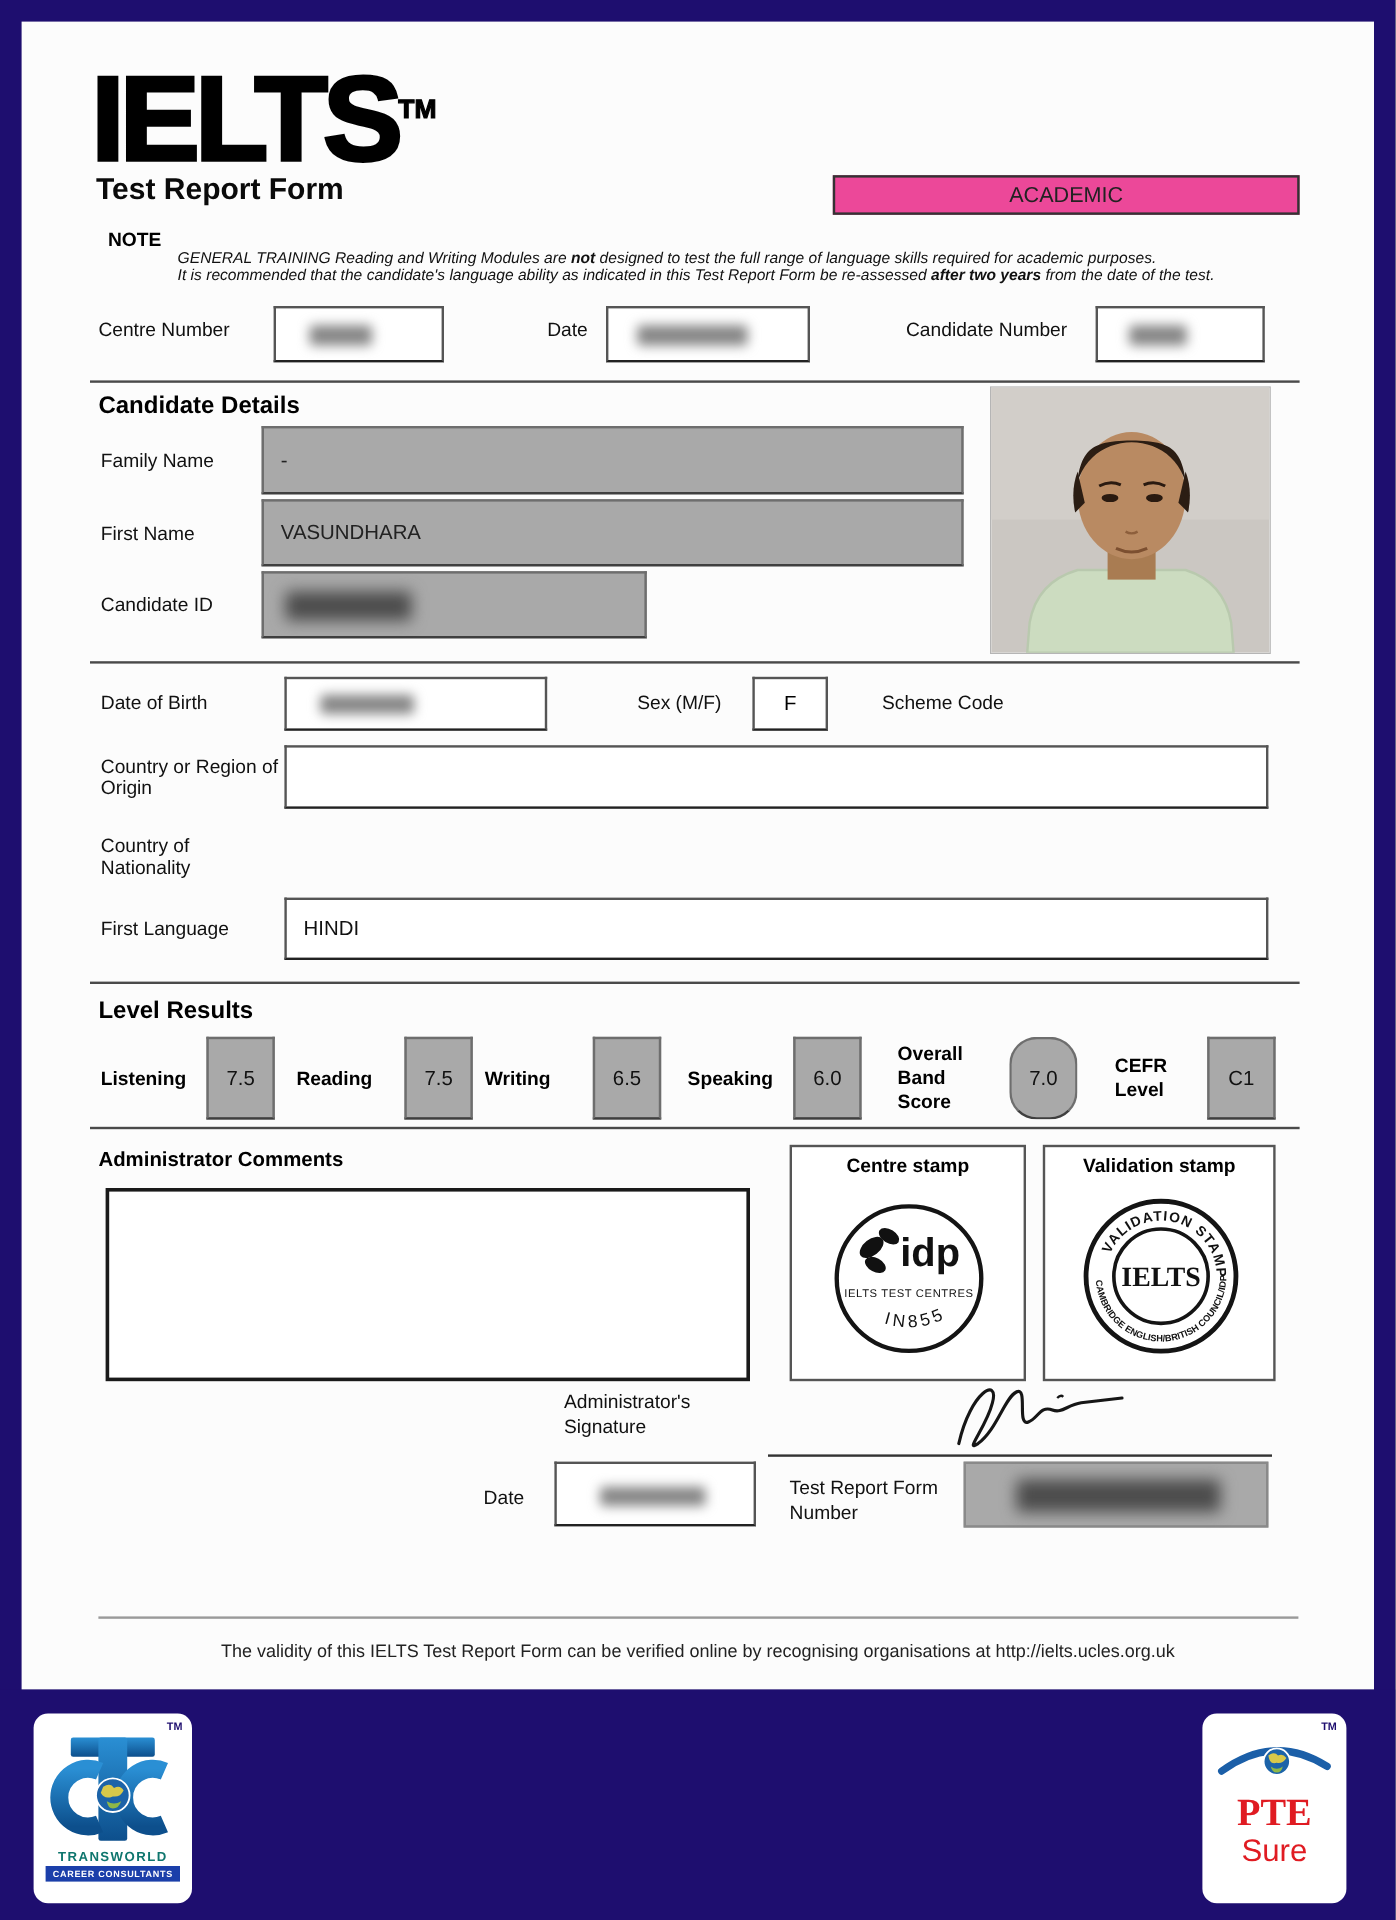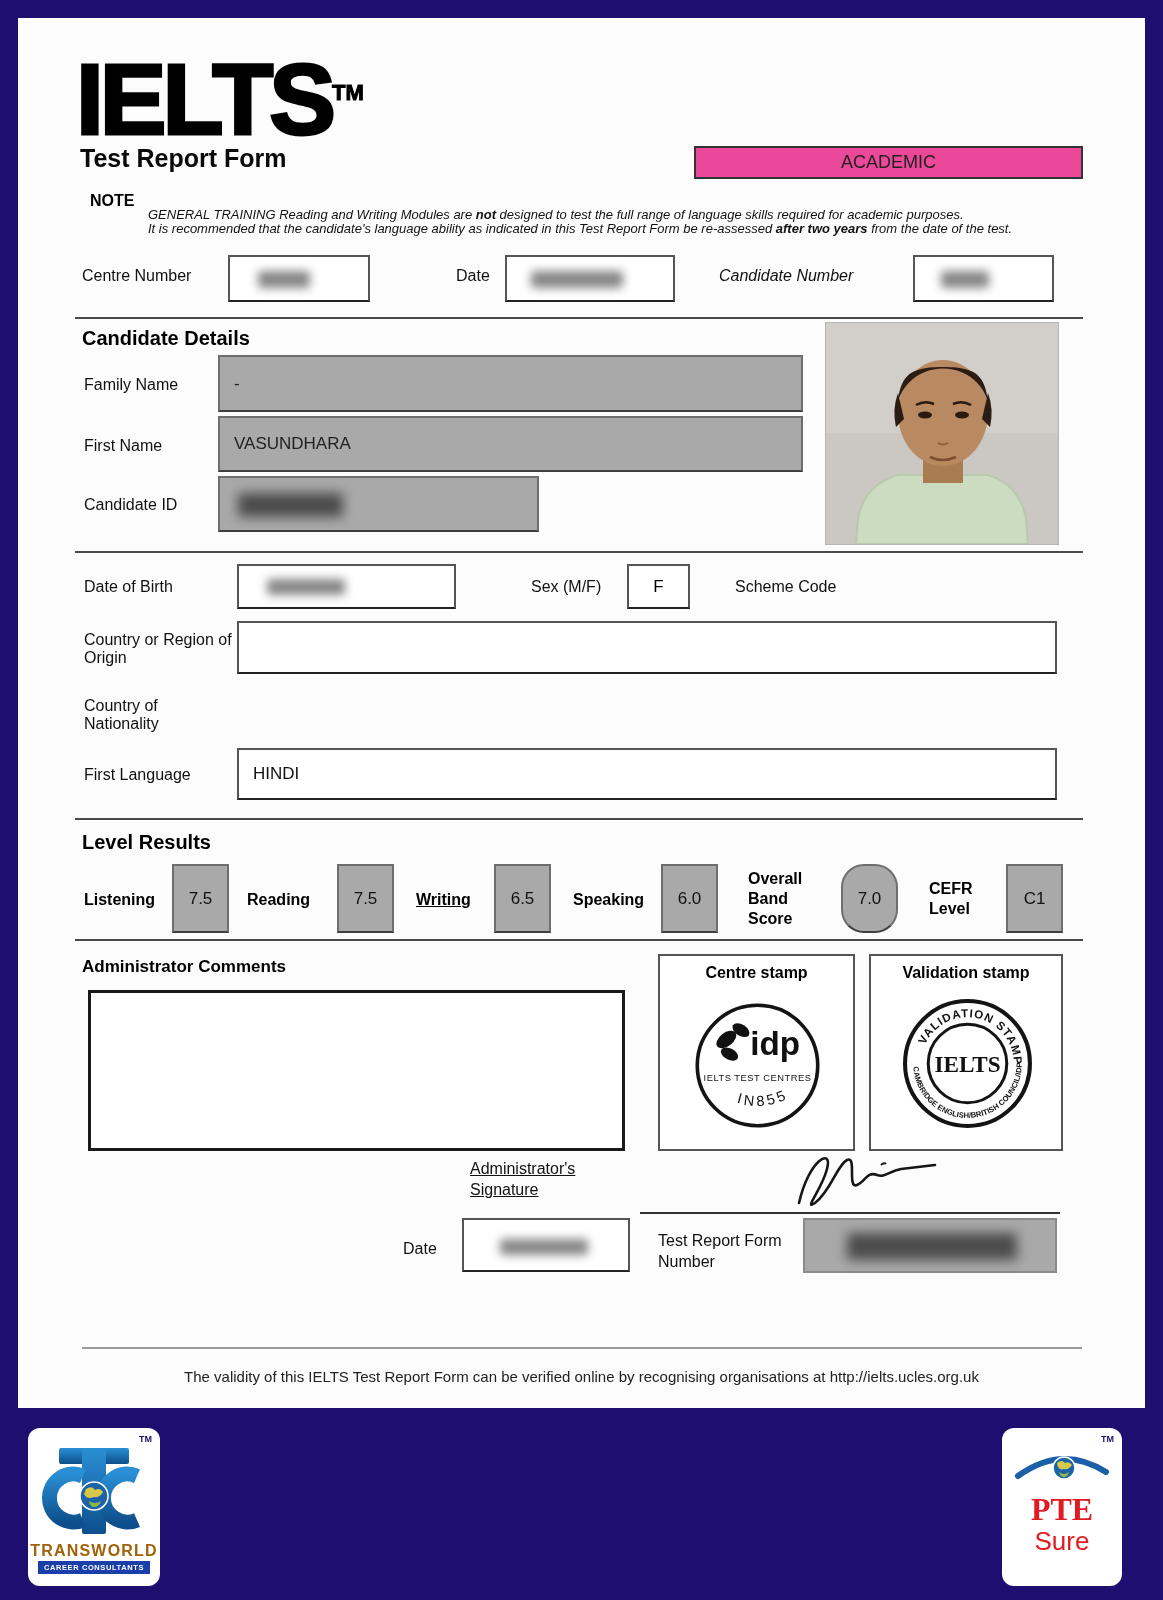--- a/index.html
+++ b/index.html
@@ -28,21 +28,21 @@
   .validity{position:absolute; left:18px; top:1368px; width:1127px; text-align:center; font-size:15px; color:#222;}
   .banner{position:absolute; left:0; top:1408px; width:1163px; height:192px; background:#1e0e6f;}
   .logocard{position:absolute; background:#fff; border-radius:12px;}
   .tm{font-size:9px; font-weight:bold; color:#1e0e6f;}
   .siglbl{position:absolute; font-size:16px; color:#111; line-height:21px;}
   .sigline{position:absolute; left:640px; top:1212px; width:420px; height:2px; background:#333;}
   .grayline{position:absolute; left:82px; top:1347px; width:1000px; height:2px; background:#9a9a9a;}
   .photo{position:absolute; left:825px; top:322px; width:232px; height:221px; border:1px solid #b5b5b5;}
   .pte-txt1{font-family:"Liberation Serif", serif; font-weight:bold; color:#e01b22; font-size:32px; line-height:38px;}
   .pte-txt2{color:#e01b22; font-size:26px; line-height:26px;}
-  .tcc-t1{color:#a16207; font-weight:bold; font-size:16px; letter-spacing:1.2px; text-align:center;}
+  .tcc-t1{color:#0f766e; font-weight:bold; font-size:11px; letter-spacing:1.2px; text-align:center;}
   .tcc-t2{background:#1b3faa; color:#fff; font-size:7.5px; font-weight:bold; letter-spacing:0.6px; text-align:center; padding:2px 0; margin-top:1px;}
 </style>
 </head>
 <body>
 
 <div class="canvas">
   <div class="page"></div>
 
   <div class="brand"><span>IELTS</span><sup>TM</sup></div>
   <div class="title">Test Report Form</div>
@@ -56,21 +56,21 @@
   </div>
 
   <div class="lbl" style="left:82px; top:267px;">Centre Number</div>
   <div class="fbox" style="left:228px; top:255px; width:142px; height:47px;">
     <div class="blur" style="left:28px; top:14px; width:52px; height:17px;"></div>
   </div>
   <div class="lbl" style="left:456px; top:267px;">Date</div>
   <div class="fbox" style="left:505px; top:255px; width:170px; height:47px;">
     <div class="blur" style="left:24px; top:14px; width:92px; height:17px;"></div>
   </div>
-  <div class="lbl" style="left:719px; top:267px;font-style:italic;">Candidate Number</div>
+  <div class="lbl" style="left:755px; top:267px;">Candidate Number</div>
   <div class="fbox" style="left:913px; top:255px; width:141px; height:47px;">
     <div class="blur" style="left:26px; top:14px; width:48px; height:17px;"></div>
   </div>
 
   <div class="hline" style="top:317px;"></div>
 
   <div class="sec" style="left:82px; top:327px;">Candidate Details</div>
 
   <div class="lbl" style="left:84px; top:376px;">Family Name</div>
   <div class="gbox" style="left:218px; top:355px; width:585px; height:57px;">
@@ -131,21 +131,21 @@
   <div class="hline" style="top:818px;"></div>
 
   <div class="sec" style="left:82px; top:831px;">Level Results</div>
 
   <div class="scorelbl" style="left:84px; top:890px;">Listening</div>
   <div class="scorebox" style="left:172px;">7.5</div>
 
   <div class="scorelbl" style="left:247px; top:890px;">Reading</div>
   <div class="scorebox" style="left:337px;">7.5</div>
 
-  <div class="scorelbl" style="left:416px; top:890px;text-decoration:underline;">Writing</div>
+  <div class="scorelbl" style="left:404px; top:890px;">Writing</div>
   <div class="scorebox" style="left:494px;">6.5</div>
 
   <div class="scorelbl" style="left:573px; top:890px;">Speaking</div>
   <div class="scorebox" style="left:661px;">6.0</div>
 
   <div class="scorelbl" style="left:748px; top:869px; width:88px;">Overall Band Score</div>
   <div class="scorebox" style="left:841px;border-radius:23px;">7.0</div>
 
   <div class="scorelbl" style="left:929px; top:879px; width:62px;">CEFR Level</div>
   <div class="scorebox" style="left:1006px;">C1</div>
@@ -185,21 +185,21 @@
       <text font-size="11.5" font-weight="bold" fill="#111" letter-spacing="1" font-family="Liberation Sans, sans-serif">
         <textPath href="#vtoparc" startOffset="13%">VALIDATION STAMP</textPath>
       </text>
       <text font-size="7.6" font-weight="bold" fill="#111" font-family="Liberation Sans, sans-serif">
         <textPath href="#vbotarc" startOffset="2%">CAMBRIDGE ENGLISH/BRITISH COUNCIL/IDP:IA</textPath>
       </text>
       <text x="67" y="75" font-size="23" font-weight="bold" text-anchor="middle" fill="#111" font-family="Liberation Serif, serif">IELTS</text>
     </svg>
   </div>
 
-  <div class="siglbl" style="left:470px; top:1158px; width:140px;text-decoration:underline;">Administrator's Signature</div>
+  <div class="siglbl" style="left:470px; top:1158px; width:140px;">Administrator's Signature</div>
   <svg width="170" height="70" viewBox="0 0 170 70" style="position:absolute; left:785px; top:1145px;">
     <path d="M14,58 C24,14 48,2 42,24 C37,44 18,66 30,58 C46,46 52,20 62,15 C72,10 62,44 72,40 C80,37 82,26 92,30 C100,33 104,26 116,24 L150,20" fill="none" stroke="#161616" stroke-width="2.6" stroke-linecap="round"></path>
     <path d="M96,20 q3,-3 5,-1" fill="none" stroke="#161616" stroke-width="2"></path>
   </svg>
   <div class="sigline"></div>
 
   <div class="lbl" style="left:403px; top:1240px;">Date</div>
   <div class="fbox" style="left:462px; top:1218px; width:168px; height:54px;">
     <div class="blur" style="left:36px; top:19px; width:88px; height:16px;"></div>
   </div>

